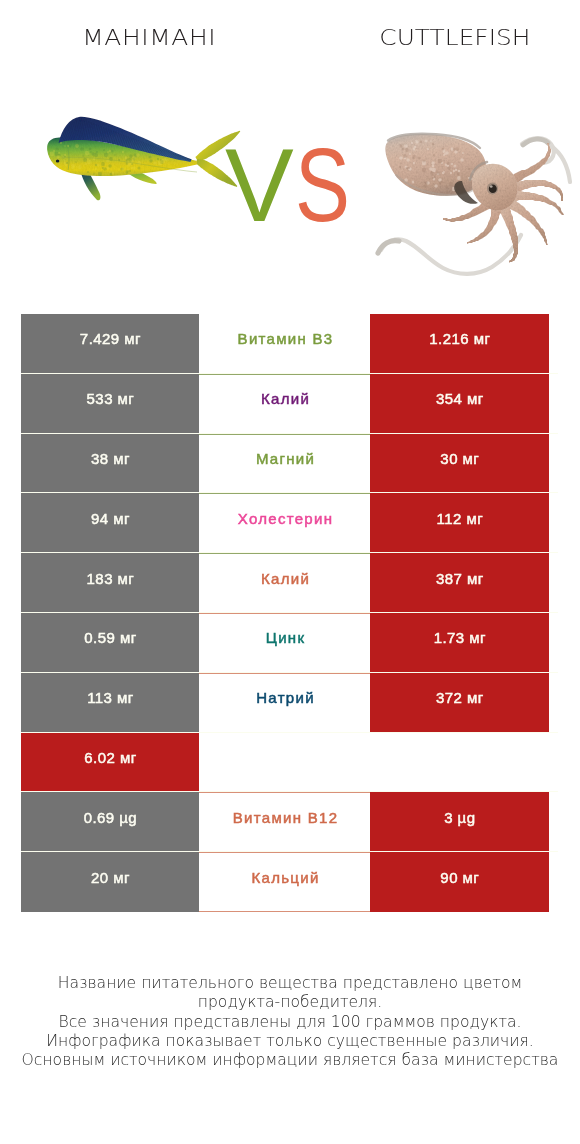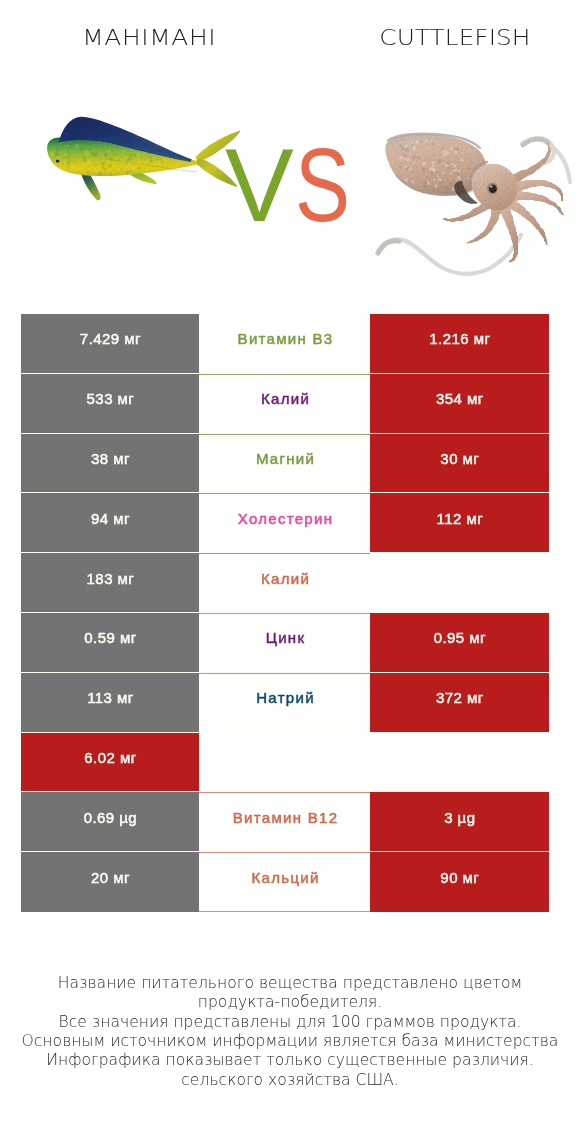--- a/index.html
+++ b/index.html
@@ -228,31 +228,34 @@
         </div>
         <div class="rowgap"></div>
       </div>
       <div class="row">
         <div class="cell-l">
           <span>183 мг</span>
         </div>
         <div class="cell-m" style="color: rgb(207, 106, 75); border-color: rgb(147, 168, 106) transparent rgb(217, 144, 120);">
           <span>Калий</span>
         </div>
+        <div class="cell-r">
+          <span>387 мг</span>
+        </div>
         <div class="rowgap"></div>
       </div>
       <div class="row">
         <div class="cell-l">
           <span>0.59 мг</span>
         </div>
-        <div class="cell-m" style="color: #701a75; border-color: rgb(217, 144, 120) transparent;">
+        <div class="cell-m" style="color: #0f766e; border-color: rgb(217, 144, 120) transparent;">
           <span>Цинк</span>
         </div>
         <div class="cell-r">
-          <span>0.95 мг</span>
+          <span>1.73 мг</span>
         </div>
         <div class="rowgap"></div>
       </div>
       <div class="row">
         <div class="cell-l">
           <span>113 мг</span>
         </div>
         <div class="cell-m" style="color: #0c4a6e; border-color: rgb(217, 144, 120) transparent rgb(147, 168, 106);">
           <span>Натрий</span>
         </div>
@@ -288,17 +291,16 @@
         </div>
         <div class="cell-r">
           <span>90 мг</span>
         </div>
       </div>
     </div>
   <div class="footer">
       <div>Название питательного вещества представлено цветом</div>
       <div>продукта-победителя.</div>
       <div>Все значения представлены для 100 граммов продукта.</div>
+      <div>Инфографика показывает только существенные различия.</div>
       <div>Основным источником информации является база министерства</div>
-      <div>Инфографика показывает только существенные различия.</div>
-      <div>сельского хозяйства США.</div>
     </div>
 </div>
 
 </body></html>

